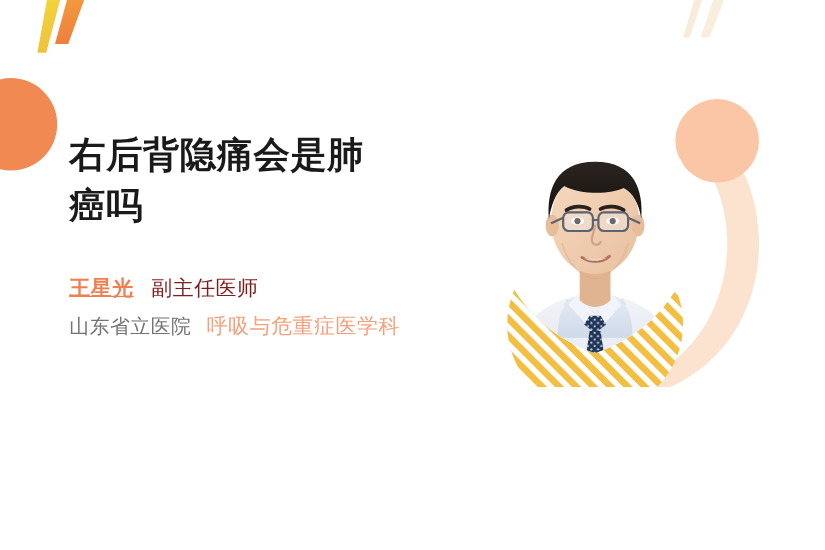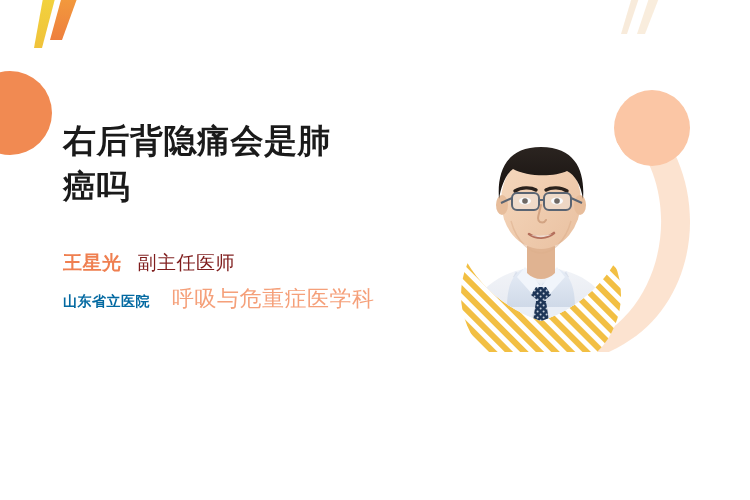--- a/index.html
+++ b/index.html
@@ -64,40 +64,41 @@
     line-height: 1.0;
   }
   .meta-row + .meta-row {
     margin-top: 16px;
   }
   .doctor-name {
     font-size: 19px;
     font-weight: 700;
     color: #ef7f50;
     letter-spacing: 0.5px;
+    text-decoration: underline;
   }
   .doctor-title {
     font-size: 19px;
     font-weight: 400;
     color: #7f1d1d;
     letter-spacing: 0.5px;
     margin-left: 16px;
   }
   .hospital {
-    font-size: 14px;
-    font-weight: 700;
-    color: #0369a1;
+    font-size: 18px;
+    font-weight: 400;
+    color: #737373;
     letter-spacing: 0.5px;
   }
   .department {
-    font-size: 22px;
+    font-size: 19px;
     font-weight: 400;
     color: #f5a07a;
     letter-spacing: 0.5px;
-    margin-left: 22px;
+    margin-left: 14px;
   }
 </style>
 </head>
 <body>
 
 <div id="stage">
 
   <svg class="bg-svg" viewBox="0 0 750 500">
     <defs>
       <linearGradient id="gradWaveBack" x1="0" y1="0" x2="1" y2="0">

